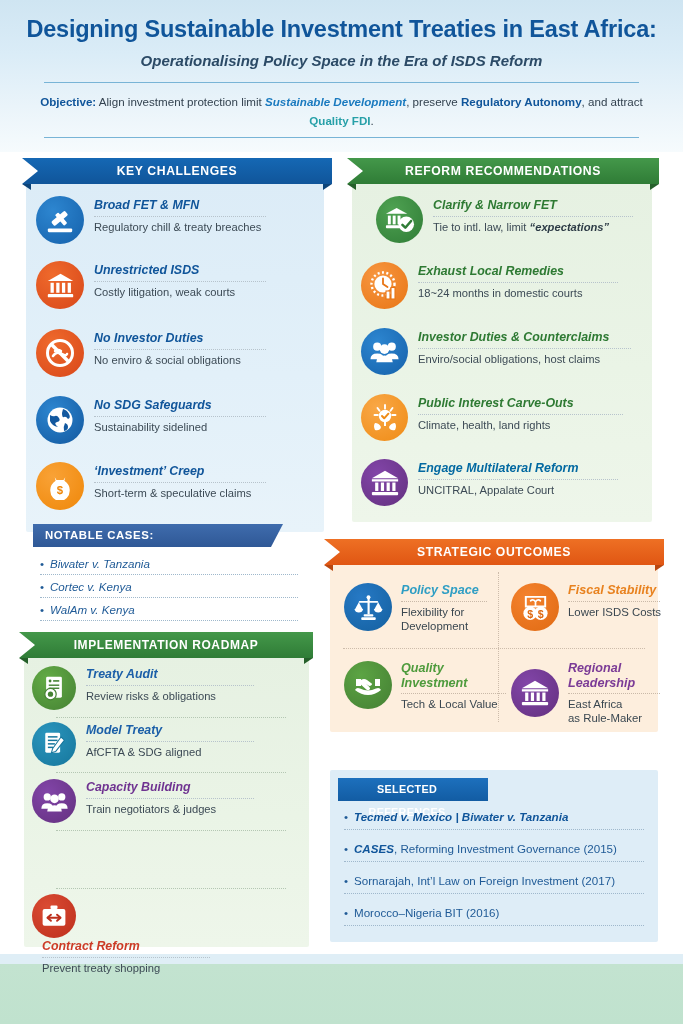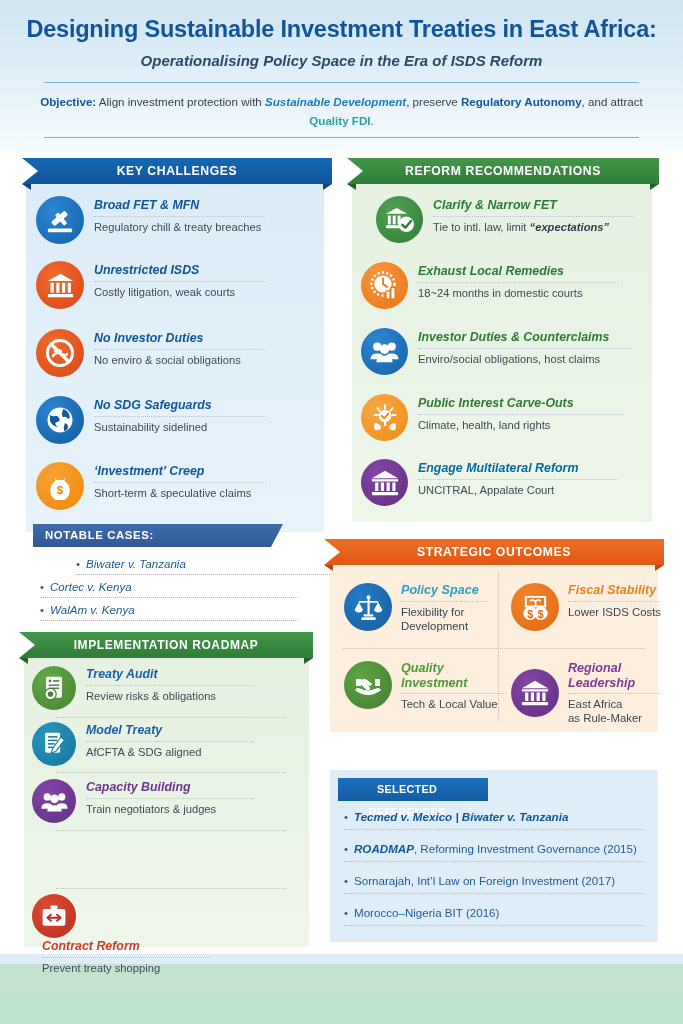--- a/index.html
+++ b/index.html
@@ -93,21 +93,21 @@
 
 <div id="page">
 
   <div class="bg-header"></div>
   <div class="bg-footer"></div>
 
   <div class="title">Designing Sustainable Investment Treaties in East Africa:</div>
   <div class="subtitle">Operationalising Policy Space in the Era of ISDS Reform</div>
   <div class="hdr-rule r1"></div>
   <div class="objective">
-    <b>Objective:</b><span> Align investment protection with </span><span class="sd">Sustainable Development</span><span>, preserve </span><span class="ra">Regulatory Autonomy</span><span>, and attract </span><span class="qf">Quality FDI</span><span>.</span>
+    <b>Objective:</b><span> Align investment protection limit </span><span class="sd">Sustainable Development</span><span>, preserve </span><span class="ra">Regulatory Autonomy</span><span>, and attract </span><span class="qf">Quality FDI</span><span>.</span>
   </div>
   <div class="hdr-rule r2"></div>
 
   <div class="panel panel-blue" style="left:26px;top:182px;width:298px;height:350px;"></div>
 
   <div style="position:absolute;left:22px;top:158px;width:310px;height:32px;">
     <div style="position:absolute;left:0;top:0;width:310px;height:26px;background:linear-gradient(180deg,#1568b4 0%,#10559a 100%);
                 clip-path:polygon(0 0,310px 0,310px 26px,292px 13px,310px 0,310px 26px,0 26px,16px 13px);"></div>
     <div style="position:absolute;left:0;top:26px;width:9px;height:6px;background:#0d4479;clip-path:polygon(0 0,9px 0,9px 6px);"></div>
     <div style="position:absolute;right:0;top:26px;width:9px;height:6px;background:#0d4479;clip-path:polygon(0 0,9px 0,0 6px);"></div>
@@ -193,21 +193,21 @@
       <div class="r-rule" style="width:172px"></div>
       <div class="r-sub">Short-term &amp; speculative claims</div>
     </div>
   </div>
 
   <div style="position:absolute;left:33px;top:524px;width:250px;height:23px;
       background:linear-gradient(180deg,#3f6cad 0%,#2f5896 100%);clip-path:polygon(0 0,250px 0,238px 23px,0 23px);">
     <div class="ribbon" style="left:0;top:0;width:240px;height:23px;line-height:23px;text-align:left;padding-left:12px;box-sizing:border-box;font-size:11.4px;">NOTABLE CASES:</div>
   </div>
 
-  <div class="bullet-row" style="left:40px;top:556px;width:258px;margin-left:36px;">
+  <div class="bullet-row" style="left:40px;top:556px;width:258px;">
     <div class="bl"><span class="dot">•</span><i>Biwater v. Tanzania</i></div>
     <div class="ul"></div>
   </div>
   <div class="bullet-row" style="left:40px;top:579px;width:258px;">
     <div class="bl"><span class="dot">•</span><i>Cortec v. Kenya</i></div>
     <div class="ul"></div>
   </div>
   <div class="bullet-row" style="left:40px;top:602px;width:258px;">
     <div class="bl"><span class="dot">•</span><i>WalAm v. Kenya</i></div>
     <div class="ul"></div>
@@ -511,21 +511,21 @@
     <div style="position:absolute;left:0;top:0;width:150px;height:23px;background:linear-gradient(180deg,#1d70bd 0%,#125ca3 100%);
                 clip-path:polygon(0 0,150px 0,150px 23px,136px 11.5px,150px 0,150px 23px,0 23px);"></div>
     <div class="ribbon" style="left:0;top:0;width:138px;height:23px;line-height:23px;font-size:10.8px;letter-spacing:.3px;">SELECTED REFERENCES</div>
   </div>
 
   <div class="bullet-row" style="left:344px;top:809px;width:300px;">
     <div class="bl"><span class="dot">•</span><b style="font-style:italic;color:#10559a">Tecmed v. Mexico | Biwater v. Tanzania</b><span></span></div>
     <div class="ul" style="margin-top:5px"></div>
   </div>
   <div class="bullet-row" style="left:344px;top:841px;width:300px;">
-    <div class="bl"><span class="dot">•</span><b style="font-style:italic;color:#10559a">ROADMAP</b><span>, Reforming Investment Governance (2015)</span></div>
+    <div class="bl"><span class="dot">•</span><b style="font-style:italic;color:#10559a">CASES</b><span>, Reforming Investment Governance (2015)</span></div>
     <div class="ul" style="margin-top:5px"></div>
   </div>
   <div class="bullet-row" style="left:344px;top:873px;width:300px;">
     <div class="bl"><span class="dot">•</span><span>Sornarajah, Int’l Law on Foreign Investment (2017)</span></div>
     <div class="ul" style="margin-top:5px"></div>
   </div>
   <div class="bullet-row" style="left:344px;top:905px;width:300px;">
     <div class="bl"><span class="dot">•</span><span>Morocco–Nigeria BIT (2016)</span></div>
     <div class="ul" style="margin-top:5px"></div>
   </div>

